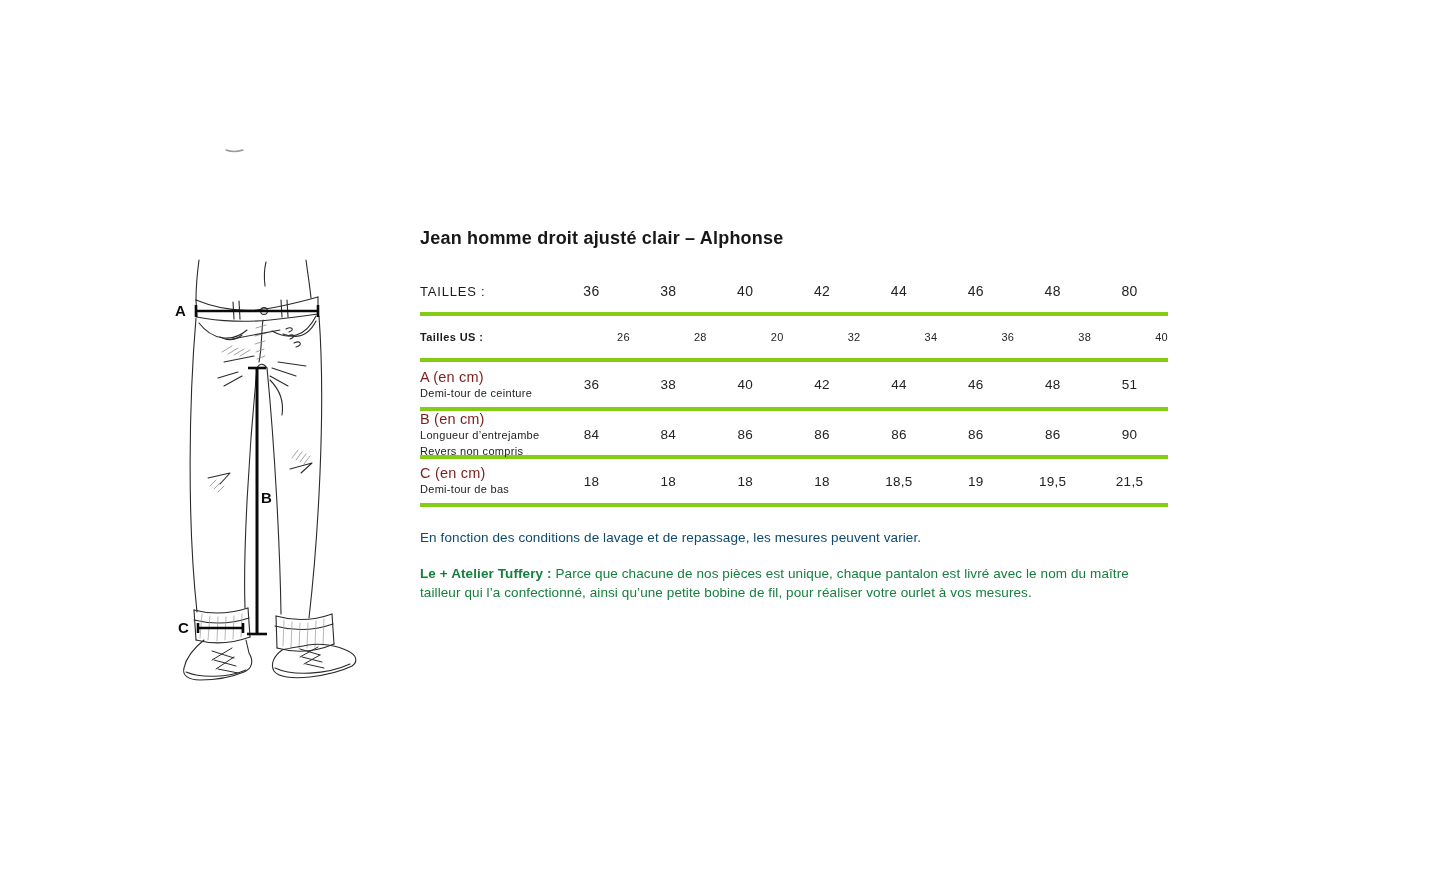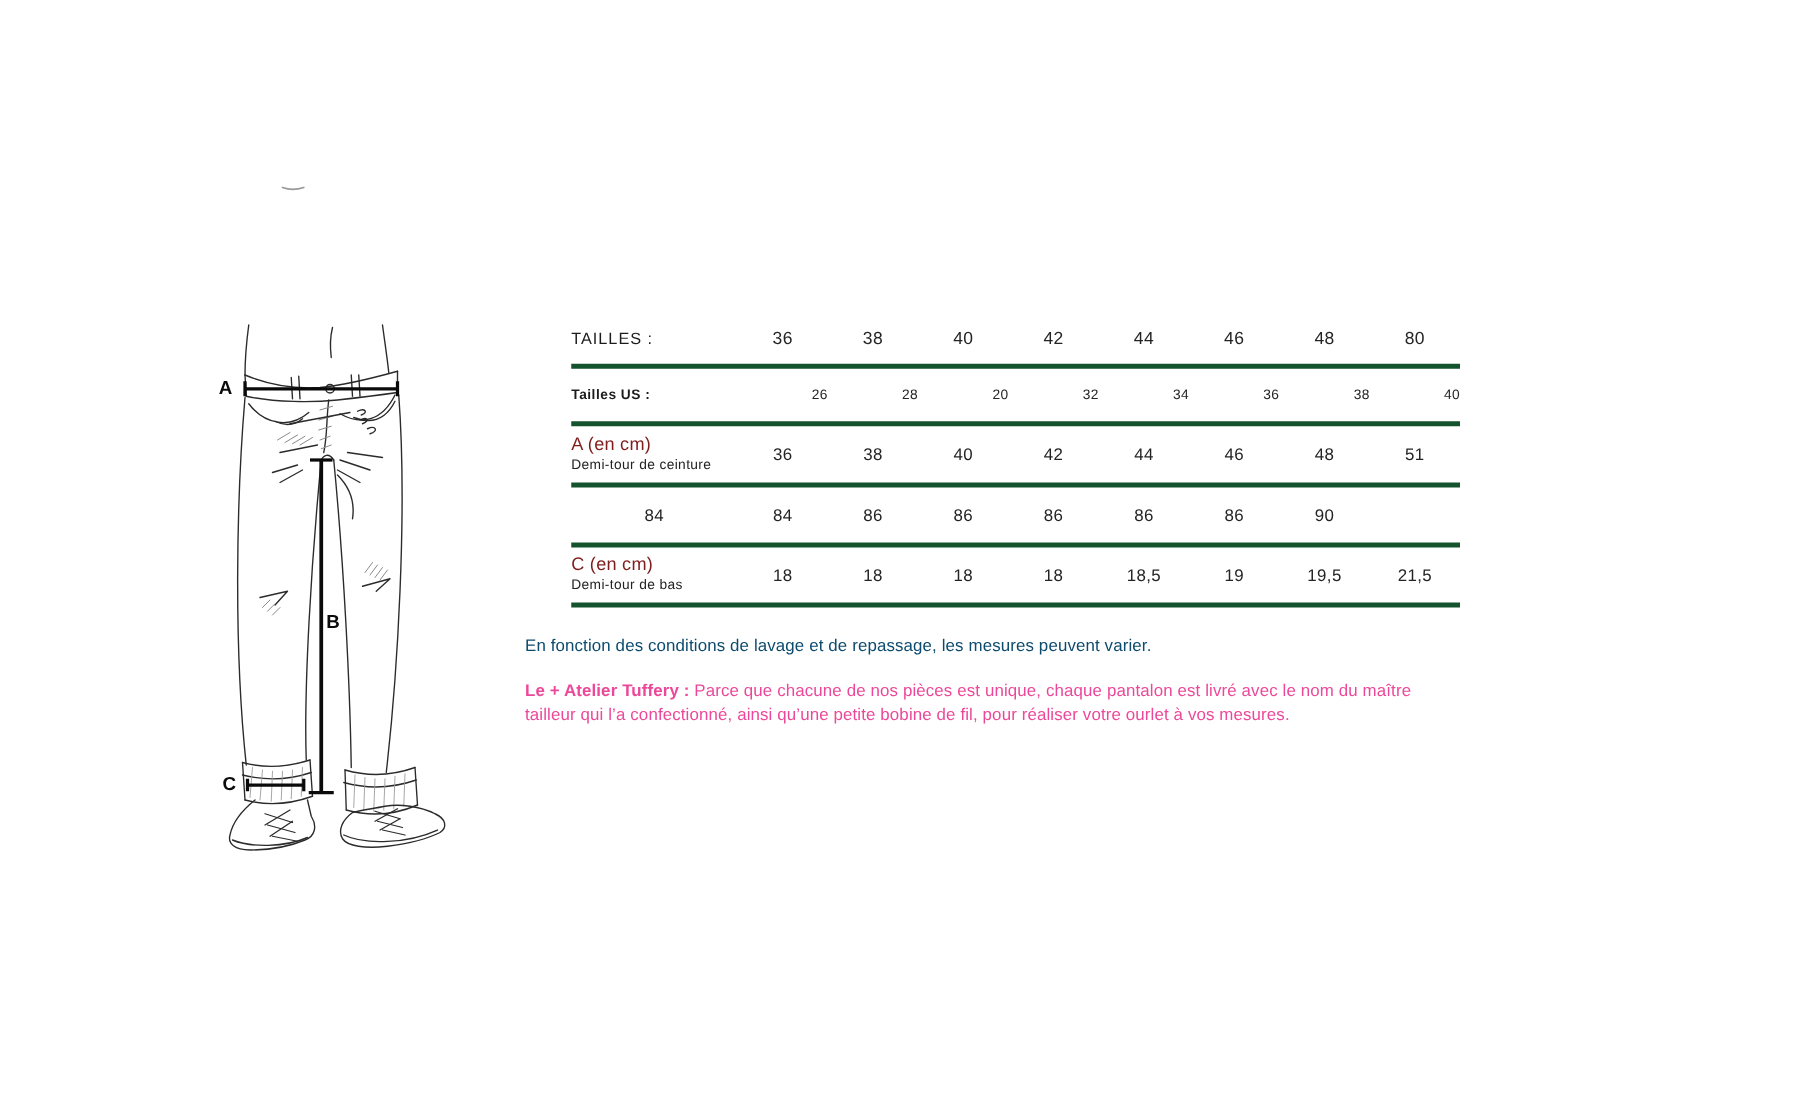--- a/index.html
+++ b/index.html
@@ -33,42 +33,41 @@
   }
   .subtitle { margin-top:13px; font-size:13.5px; color:#202020; }
   .subtitle .bold { font-weight:700; }
 
   
   .size-table { margin-top:21px; width:748px; }
   .t-row {
     display:grid;
     grid-template-columns:133px repeat(8, 1fr);
     align-items:center;
-    border-bottom:4px solid #14532d;
-    margin-left:37px;
+    border-bottom:4px solid #84cc16;
   }
   .r-header { height:46px; }
   .r-us     { height:46px; }
   .r-a      { height:49px; }
   .r-b      { height:48px; }
   .r-c      { height:48px; }
 
   .cell-val { text-align:center; font-size:13.5px; color:#242424; letter-spacing:0.3px; }
   .r-header .cell-val { font-size:14px; }
   .r-us .cell-val { font-size:11px;text-align:right; }
 
   .label-cell { display:flex; flex-direction:column; justify-content:center; }
   .label-header { font-size:13px; letter-spacing:0.8px; color:#1c1c1c; }
   .label-us { font-size:11px; letter-spacing:0.4px; color:#1c1c1c;font-weight:bold; }
   .label-main { font-size:14.5px; letter-spacing:0.2px; color:#7f1d1d; }
   .label-sub { font-size:11px; letter-spacing:0.3px; color:#222222; margin-top:2px; line-height:1.25; }
 
   
   .note-care { margin-top:23px; font-size:13.5px; color:#0c4a6e; letter-spacing:0.1px; }
-  .note-highlight { margin-top:20px; width:736px; font-size:13.5px; line-height:1.38; color:#ec4899; letter-spacing:0.1px; }
+  .note-highlight { margin-top:20px; width:736px; font-size:13.5px; line-height:1.38; color:#15803d; letter-spacing:0.1px; }
   .note-highlight .bold { font-weight:700; }
 </style>
 </head>
 <body>
 
 <div class="diagram">
   <svg width="260" height="550" viewBox="0 0 260 550">
     <g fill="none" stroke="#2b2b2b" stroke-width="1.1" stroke-linecap="round" stroke-linejoin="round">
 
       <path d="M 106 10 Q 114 13 123 10" stroke="#9a9a9a" stroke-width="1.4"></path>
@@ -201,20 +200,21 @@
         <path d="M 123 483 L 123 493"></path>
     </g>
   </svg>
   <span class="measure-letter letter-a">A</span>
   <span class="measure-letter letter-b">B</span>
   <span class="measure-letter letter-c">C</span>
 </div>
 
 <div class="content">
 
+  <div class="title">Jean homme droit ajusté clair – Alphonse</div>
 
 
   <div class="size-table">
 
     <div class="t-row r-header">
       <div class="label-cell">
         <span class="label-header">TAILLES :</span>
       </div>
       <div class="cell-val">36</div>
       <div class="cell-val">38</div>
@@ -249,20 +249,25 @@
       <div class="cell-val">38</div>
       <div class="cell-val">40</div>
       <div class="cell-val">42</div>
       <div class="cell-val">44</div>
       <div class="cell-val">46</div>
       <div class="cell-val">48</div>
       <div class="cell-val">51</div>
     </div>
 
     <div class="t-row r-b">
+      <div class="label-cell">
+        <span class="label-main">B (en cm)</span>
+        <span class="label-sub">Longueur d’entrejambe</span>
+        <span class="label-sub">Revers non compris</span>
+      </div>
       <div class="cell-val">84</div>
       <div class="cell-val">84</div>
       <div class="cell-val">86</div>
       <div class="cell-val">86</div>
       <div class="cell-val">86</div>
       <div class="cell-val">86</div>
       <div class="cell-val">86</div>
       <div class="cell-val">90</div>
     </div>
 

